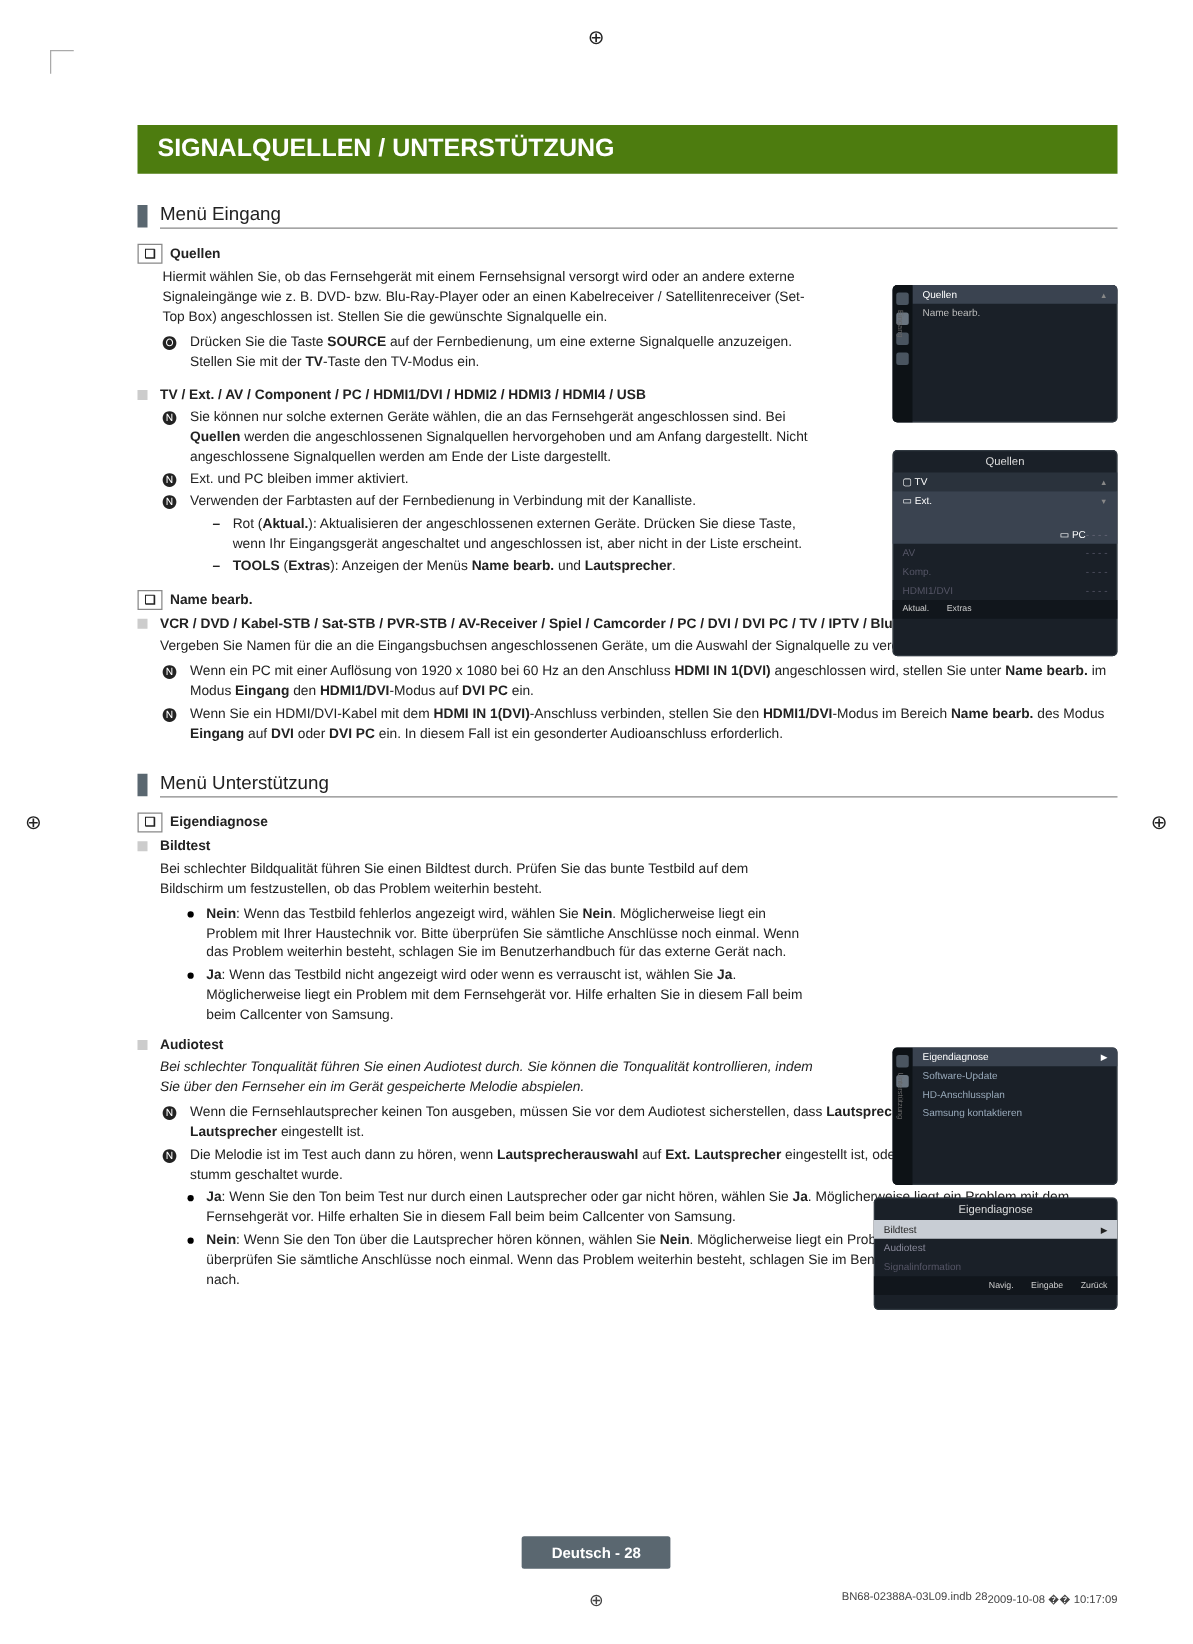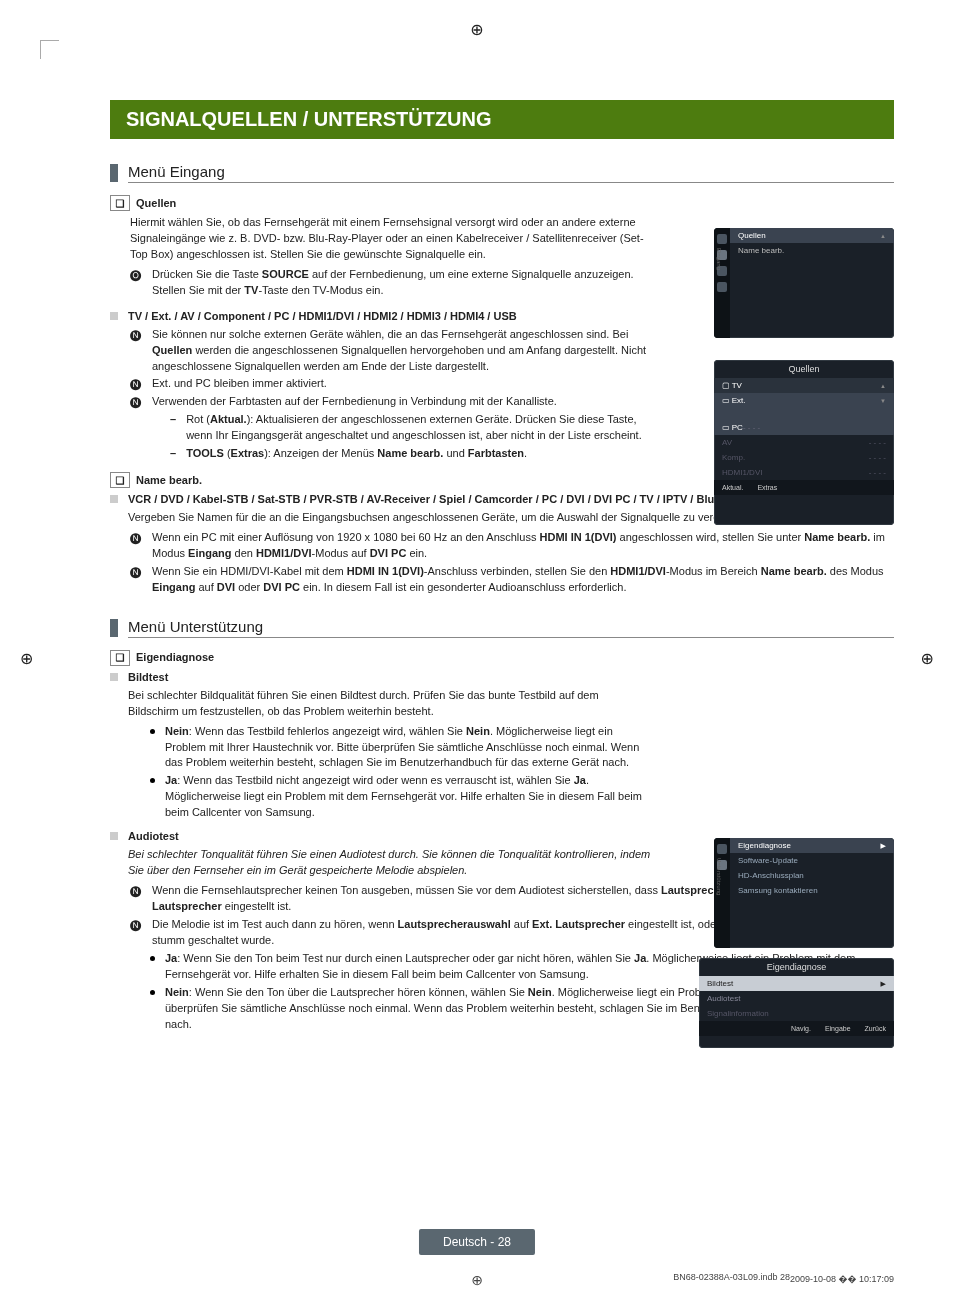--- a/index.html
+++ b/index.html
@@ -207,21 +207,21 @@
     margin-left: 16px;
   }
   .footer {
     position: absolute;
     bottom: 60px;
     left: 50%;
     transform: translateX(-50%);
     background: #5a6770;
     color: #fff;
     font-size: 12px;
-    font-weight: normal;
+    font-weight: bold;
     padding: 6px 24px;
     border-radius: 2px;
   }
   .bottom-line {
     position: absolute;
     bottom: 30px;
     left: 60px;
     right: 60px;
     display: flex;
     justify-content: flex-end;
@@ -301,21 +301,21 @@
     </div>
     <div class="sub-bullet">
       <span class="sub-dash">–</span>
       <span>
         <span>Rot (</span><span class="bold">Aktual.</span><span>): Aktualisieren der angeschlossenen externen Geräte. Drücken Sie diese Taste, wenn Ihr Eingangsgerät angeschaltet und angeschlossen ist, aber nicht in der Liste erscheint.</span>
       </span>
     </div>
     <div class="sub-bullet">
       <span class="sub-dash">–</span>
       <span>
-        <span class="bold">TOOLS</span><span> (</span><span class="bold">Extras</span><span>): Anzeigen der Menüs </span><span class="bold">Name bearb.</span><span> und </span><span class="bold">Farbtasten</span><span>.</span>
+        <span class="bold">TOOLS</span><span> (</span><span class="bold">Extras</span><span>): Anzeigen der Menüs </span><span class="bold">Name bearb.</span><span> und </span><span class="bold">Lautsprecher</span><span>.</span>
       </span>
     </div>
   </div>
 
   <div class="content-full">
     <div class="q-line">
       <span class="q-mark q-box">❏</span>
       <span class="bold">Name bearb.</span>
     </div>
     <div class="bullet-row" style="margin-left:0;">
@@ -422,21 +422,21 @@
     <div class="osd-header">Quellen</div>
     <div class="osd-row sel">
         <span>▢ <span>TV</span></span>
         <span class="arrow-up"></span>
       </div>
     <div class="osd-row hl" style="flex-direction:column; align-items:flex-start; gap:18px;">
       <span style="display:flex; justify-content:space-between; width:100%;">
           <span>▭ <span>Ext.</span></span>
           <span class="arrow-down"></span>
         </span>
-      <span style="display:flex; justify-content:flex-start; width:100%;">
+      <span style="display:flex; justify-content:flex-end; width:100%;">
           <span>▭ <span>PC</span></span>
           <span style="color:#667;">- - - -</span>
         </span>
     </div>
     <div class="osd-row" style="color:#556;">
         <span>AV</span>
         <span>- - - -</span>
       </div>
     <div class="osd-row" style="color:#556;">
         <span>Komp.</span>

